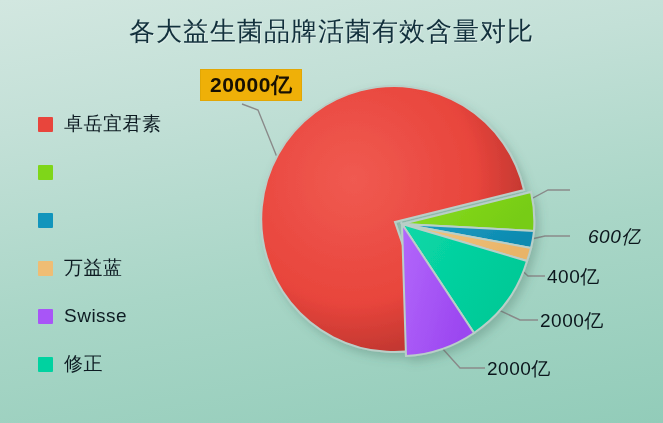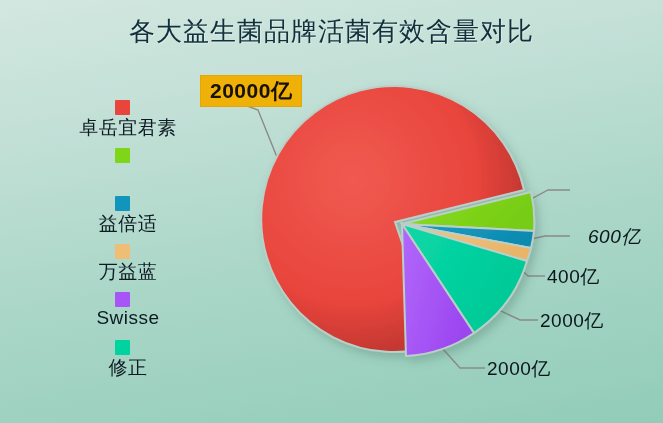--- a/index.html
+++ b/index.html
@@ -39,21 +39,20 @@
   #legend {
     position: absolute;
     left: 38px;
     top: 100px;
     width: 180px;
   }
   .legend-item {
     display: flex;
     align-items: center;
     height: 48px;
-    flex-direction: column;
   }
   .legend-swatch {
     width: 15px;
     height: 15px;
     flex: 0 0 15px;
     margin-right: 11px;
     border-radius: 1px;
   }
   .legend-label {
     font-size: 19px;
@@ -99,21 +98,20 @@
   <div id="legend">
     <div class="legend-item">
       <span class="legend-swatch" style="background:#e8453c"></span>
       <span class="legend-label">卓岳宜君素</span>
     </div>
     <div class="legend-item">
       <span class="legend-swatch" style="background:#7fd619"></span>
     </div>
     <div class="legend-item">
       <span class="legend-swatch" style="background:#1295bc"></span>
-      <span class="legend-label">益倍适</span>
     </div>
     <div class="legend-item">
       <span class="legend-swatch" style="background:#efbd74"></span>
       <span class="legend-label">万益蓝</span>
     </div>
     <div class="legend-item">
       <span class="legend-swatch" style="background:#a855f7"></span>
       <span class="legend-label">Swisse</span>
     </div>
     <div class="legend-item">
@@ -175,19 +173,19 @@
       <path fill="url(#gradBlue)" stroke="#b9cfc8" stroke-width="2" d="M 402 224 L 534 231 A 133 133 0 0 1 531 248 Z"></path>
 
       <path fill="url(#gradTan)" stroke="#b9cfc8" stroke-width="2" d="M 402 224 L 531 248 A 133 133 0 0 1 527 261 Z"></path>
 
       <path fill="url(#gradTeal)" stroke="#b9cfc8" stroke-width="2" d="M 402 224 L 527 261 A 133 133 0 0 1 474 333 Z"></path>
 
       <path fill="url(#gradPurple)" stroke="#b9cfc8" stroke-width="2" d="M 402 224 L 474 333 A 133 133 0 0 1 406 356 Z"></path>
     </g>
   </svg>
 
-  <div class="callout highlight" style="left:200px; top:75px;text-align:center;">20000亿</div>
+  <div class="callout highlight" style="left:200px; top:69px;text-align:center;">20000亿</div>
   <div class="callout" style="left:588px; top:224px;font-style:italic;">600亿</div>
   <div class="callout" style="left:547px; top:264px;">400亿</div>
   <div class="callout" style="left:540px; top:308px;">2000亿</div>
   <div class="callout" style="left:487px; top:356px;">2000亿</div>
 
 </div>
 
 </body></html>

